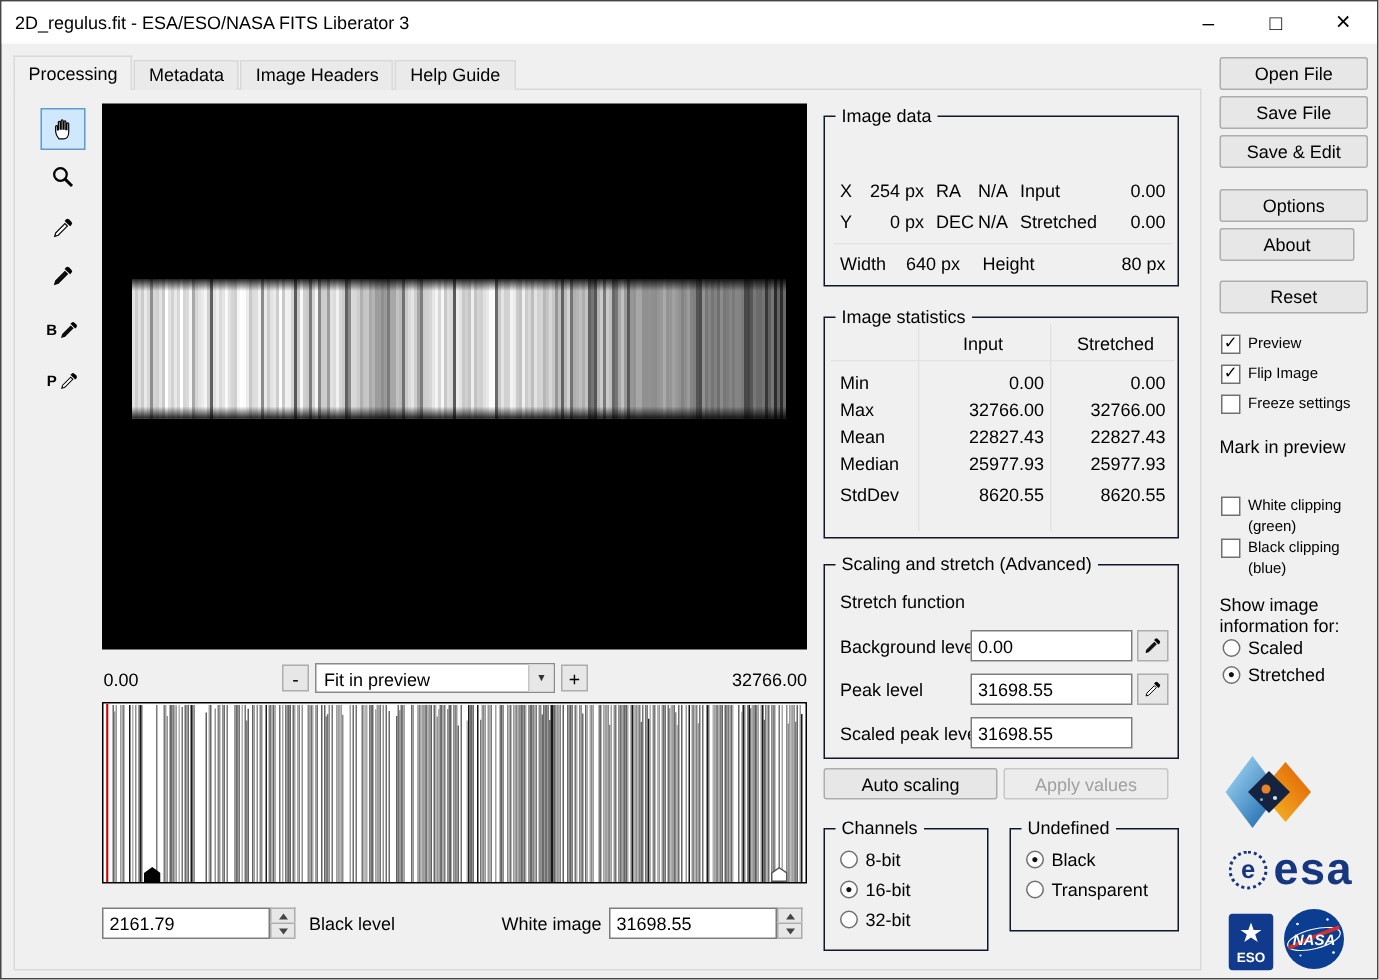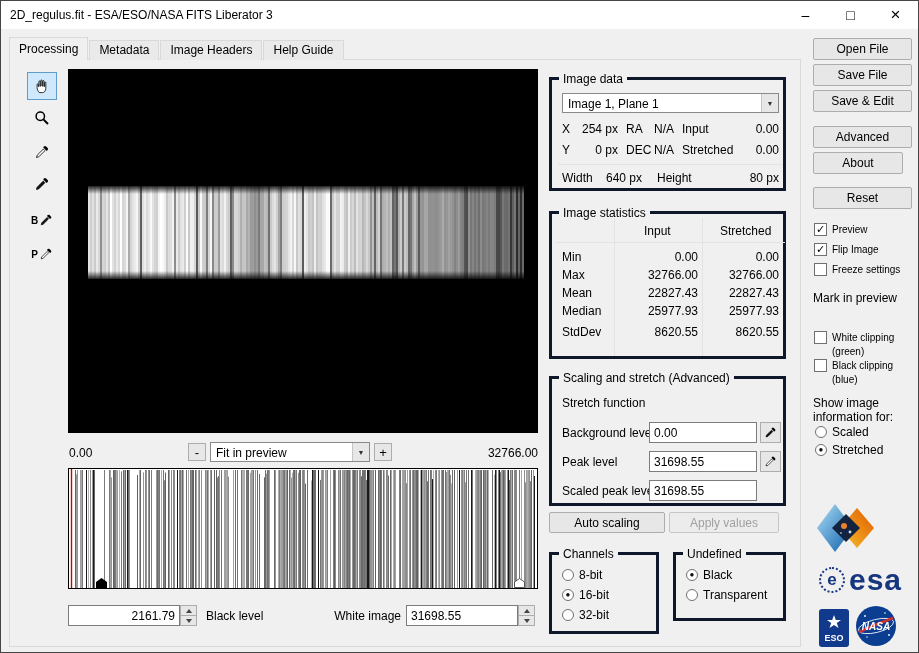--- a/index.html
+++ b/index.html
@@ -50,21 +50,21 @@
   .field { position:absolute; height:21px; border:1px solid #7c7c7c; background:#fff;
            font:12px "Liberation Sans", sans-serif; padding:0 4px; }
   .spinner { position:absolute; width:17px; height:21px; display:flex; flex-direction:column; }
   .spin-up, .spin-down { flex:1; background:#e7e7e7; border:1px solid #adadad; position:relative; }
   .spin-up { border-bottom:none; }
   .spin-up::after, .spin-down::after { content:""; position:absolute; left:50%; top:50%;
     transform:translate(-50%,-50%); border:3px solid transparent; }
   .spin-up::after { border-bottom:4px solid #444; border-top:none; }
   .spin-down::after { border-top:4px solid #444; border-bottom:none; }
 
-  .group { position:absolute; border:3px solid #0f172a; }
+  .group { position:absolute; border:1px solid #0f172a; }
   .group-title { position:absolute; top:-8px; left:7px; background:#f0f0f0; padding:0 4px;
                  font-size:12px; white-space:nowrap; }
   .vline { position:absolute; width:1px; background:#e3e3e3; }
   .hline { position:absolute; height:1px; background:#e3e3e3; }
   .num { text-align:right; }
 
   .btn { position:absolute; background:#e7e7e7; border:1px solid #adadad; border-radius:2px;
          font-size:12px; display:flex; align-items:center; justify-content:center; cursor:default; }
   .btn.disabled { color:#a0a0a0; border-color:#c7c7c7; background:#ececec; }
 
@@ -714,39 +714,35 @@
       <line x1="2.5" y1="0" x2="2.5" y2="119" stroke="#cc0000" stroke-width="1.4"></line>
     </svg>
     <svg class="marker" style="left:27px" width="11" height="10">
       <polygon points="5.5,0 11,4 11,10 0,10 0,4" fill="#000"></polygon>
     </svg>
     <svg class="marker" style="left:445px" width="11" height="10">
       <polygon points="5.5,0.5 10.5,4 10.5,9.5 0.5,9.5 0.5,4" fill="#fff" stroke="#555"></polygon>
     </svg>
   </div>
 
-  <input class="field" style="left: 67px; top: 604px; width: 112px; text-align: right;" value="2161.79">
+  <input class="field" style="left: 67px; top: 604px; width: 112px;" value="2161.79">
   <div class="spinner" style="left:179px;top:604px">
     <div class="spin-up"></div>
     <div class="spin-down"></div>
   </div>
   <span class="lbl" style="left:205px;top:608px">Black level</span>
   <span class="lbl num" style="left:320px;top:608px;width:80px">White image</span>
   <input class="field" style="left: 405px; top: 604px; width: 112px;" value="31698.55">
   <div class="spinner" style="left:517px;top:604px">
     <div class="spin-up"></div>
     <div class="spin-down"></div>
   </div>
 
   <div class="group" style="left:548px;top:76px;width:237px;height:114px">
     <span class="group-title">Image data</span>
-    <div class="combo" style="left:10px;top:13px;width:217px">
-      <span class="combo-text">Image 1, Plane 1</span>
-      <span class="combo-arrow"></span>
-    </div>
     <span class="lbl" style="left:10px;top:42px">X</span>
     <span class="lbl num" style="left:18px;top:42px;width:48px">254 px</span>
     <span class="lbl" style="left:74px;top:42px">RA</span>
     <span class="lbl num" style="left:92px;top:42px;width:30px">N/A</span>
     <span class="lbl" style="left:130px;top:42px">Input</span>
     <span class="lbl num" style="left:165px;top:42px;width:62px">0.00</span>
     <span class="lbl" style="left:10px;top:63px">Y</span>
     <span class="lbl num" style="left:18px;top:63px;width:48px">0 px</span>
     <span class="lbl" style="left:74px;top:63px">DEC</span>
     <span class="lbl num" style="left:92px;top:63px;width:30px">N/A</span>
@@ -836,21 +832,21 @@
     </div>
     <div class="radio-row" style="left:10px;top:33px">
       <span class="radio"></span>
       <span class="radio-label">Transparent</span>
     </div>
   </div>
 
   <div class="btn" style="left:812px;top:37px;width:99px;height:22px">Open File</div>
   <div class="btn" style="left:812px;top:63px;width:99px;height:22px">Save File</div>
   <div class="btn" style="left:812px;top:89px;width:99px;height:22px">Save &amp; Edit</div>
-  <div class="btn" style="left:812px;top:125px;width:99px;height:22px">Advanced</div>
+  <div class="btn" style="left:812px;top:125px;width:99px;height:22px">Options</div>
   <div class="btn" style="left:812px;top:151px;width:90px;height:22px">About</div>
   <div class="btn" style="left:812px;top:186px;width:99px;height:22px">Reset</div>
 
   <div class="cb-row" style="left:813px;top:222px">
     <span class="cb">✓</span>
     <span class="cb-label">Preview</span>
   </div>
   <div class="cb-row" style="left:813px;top:242px">
     <span class="cb">✓</span>
     <span class="cb-label">Flip Image</span>

